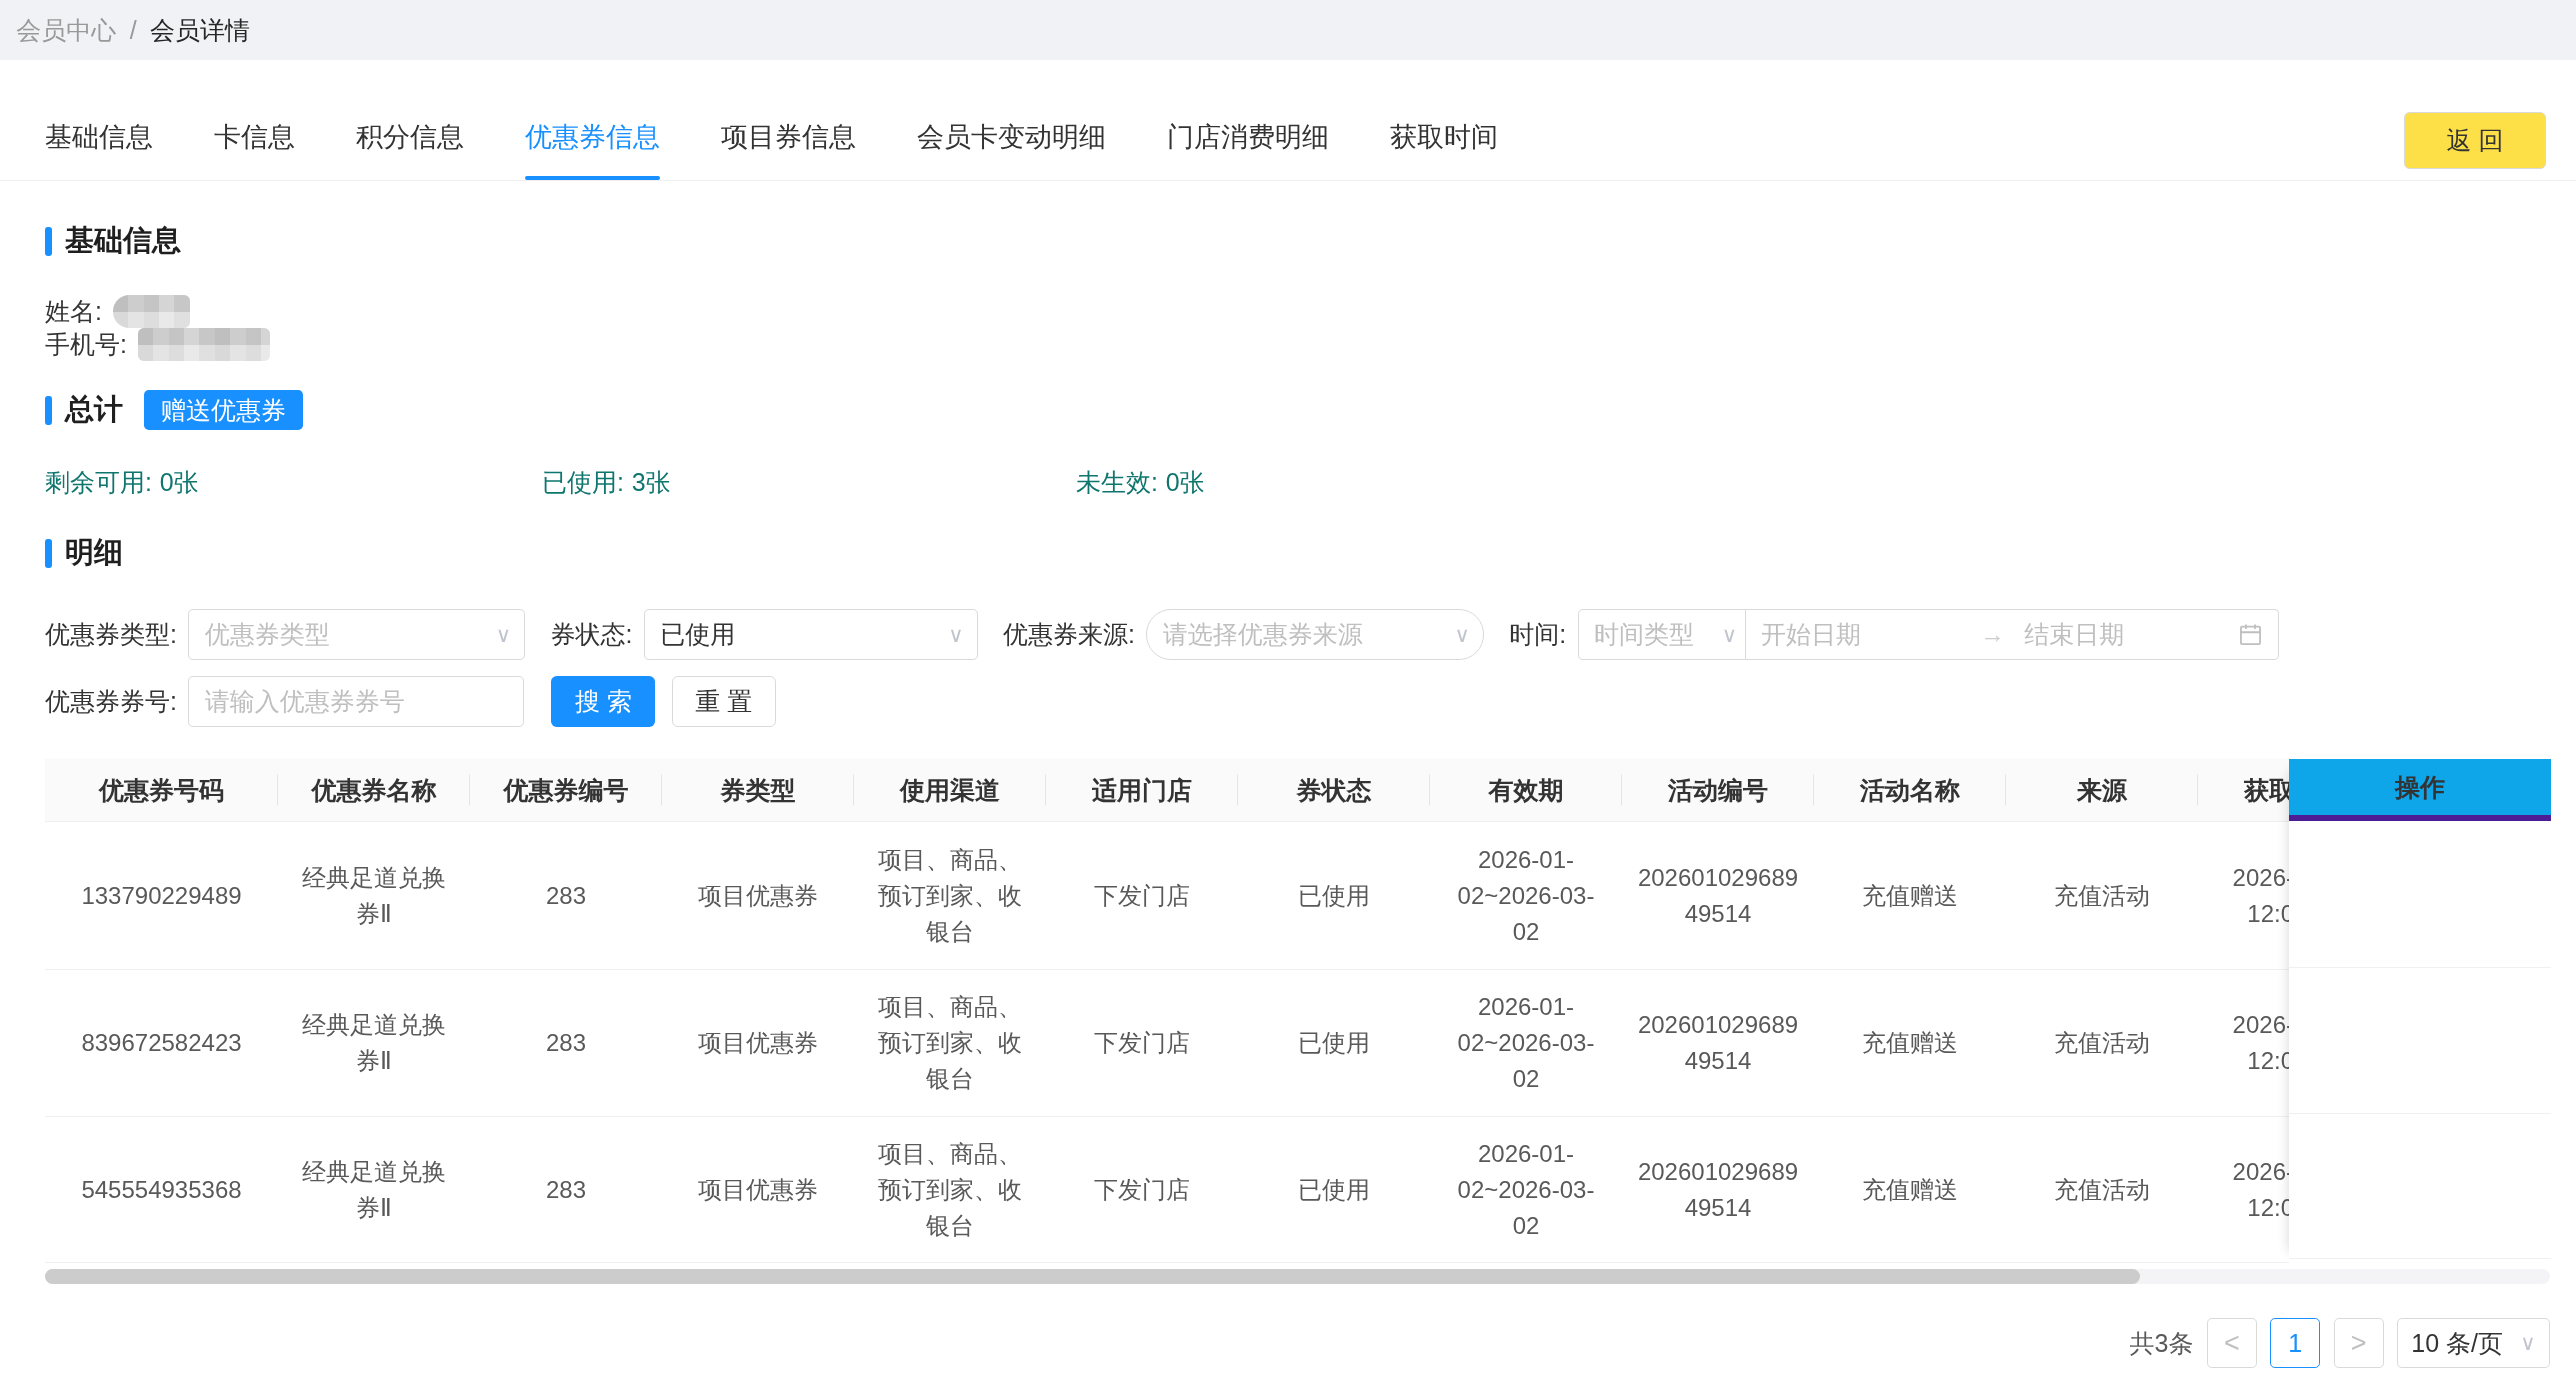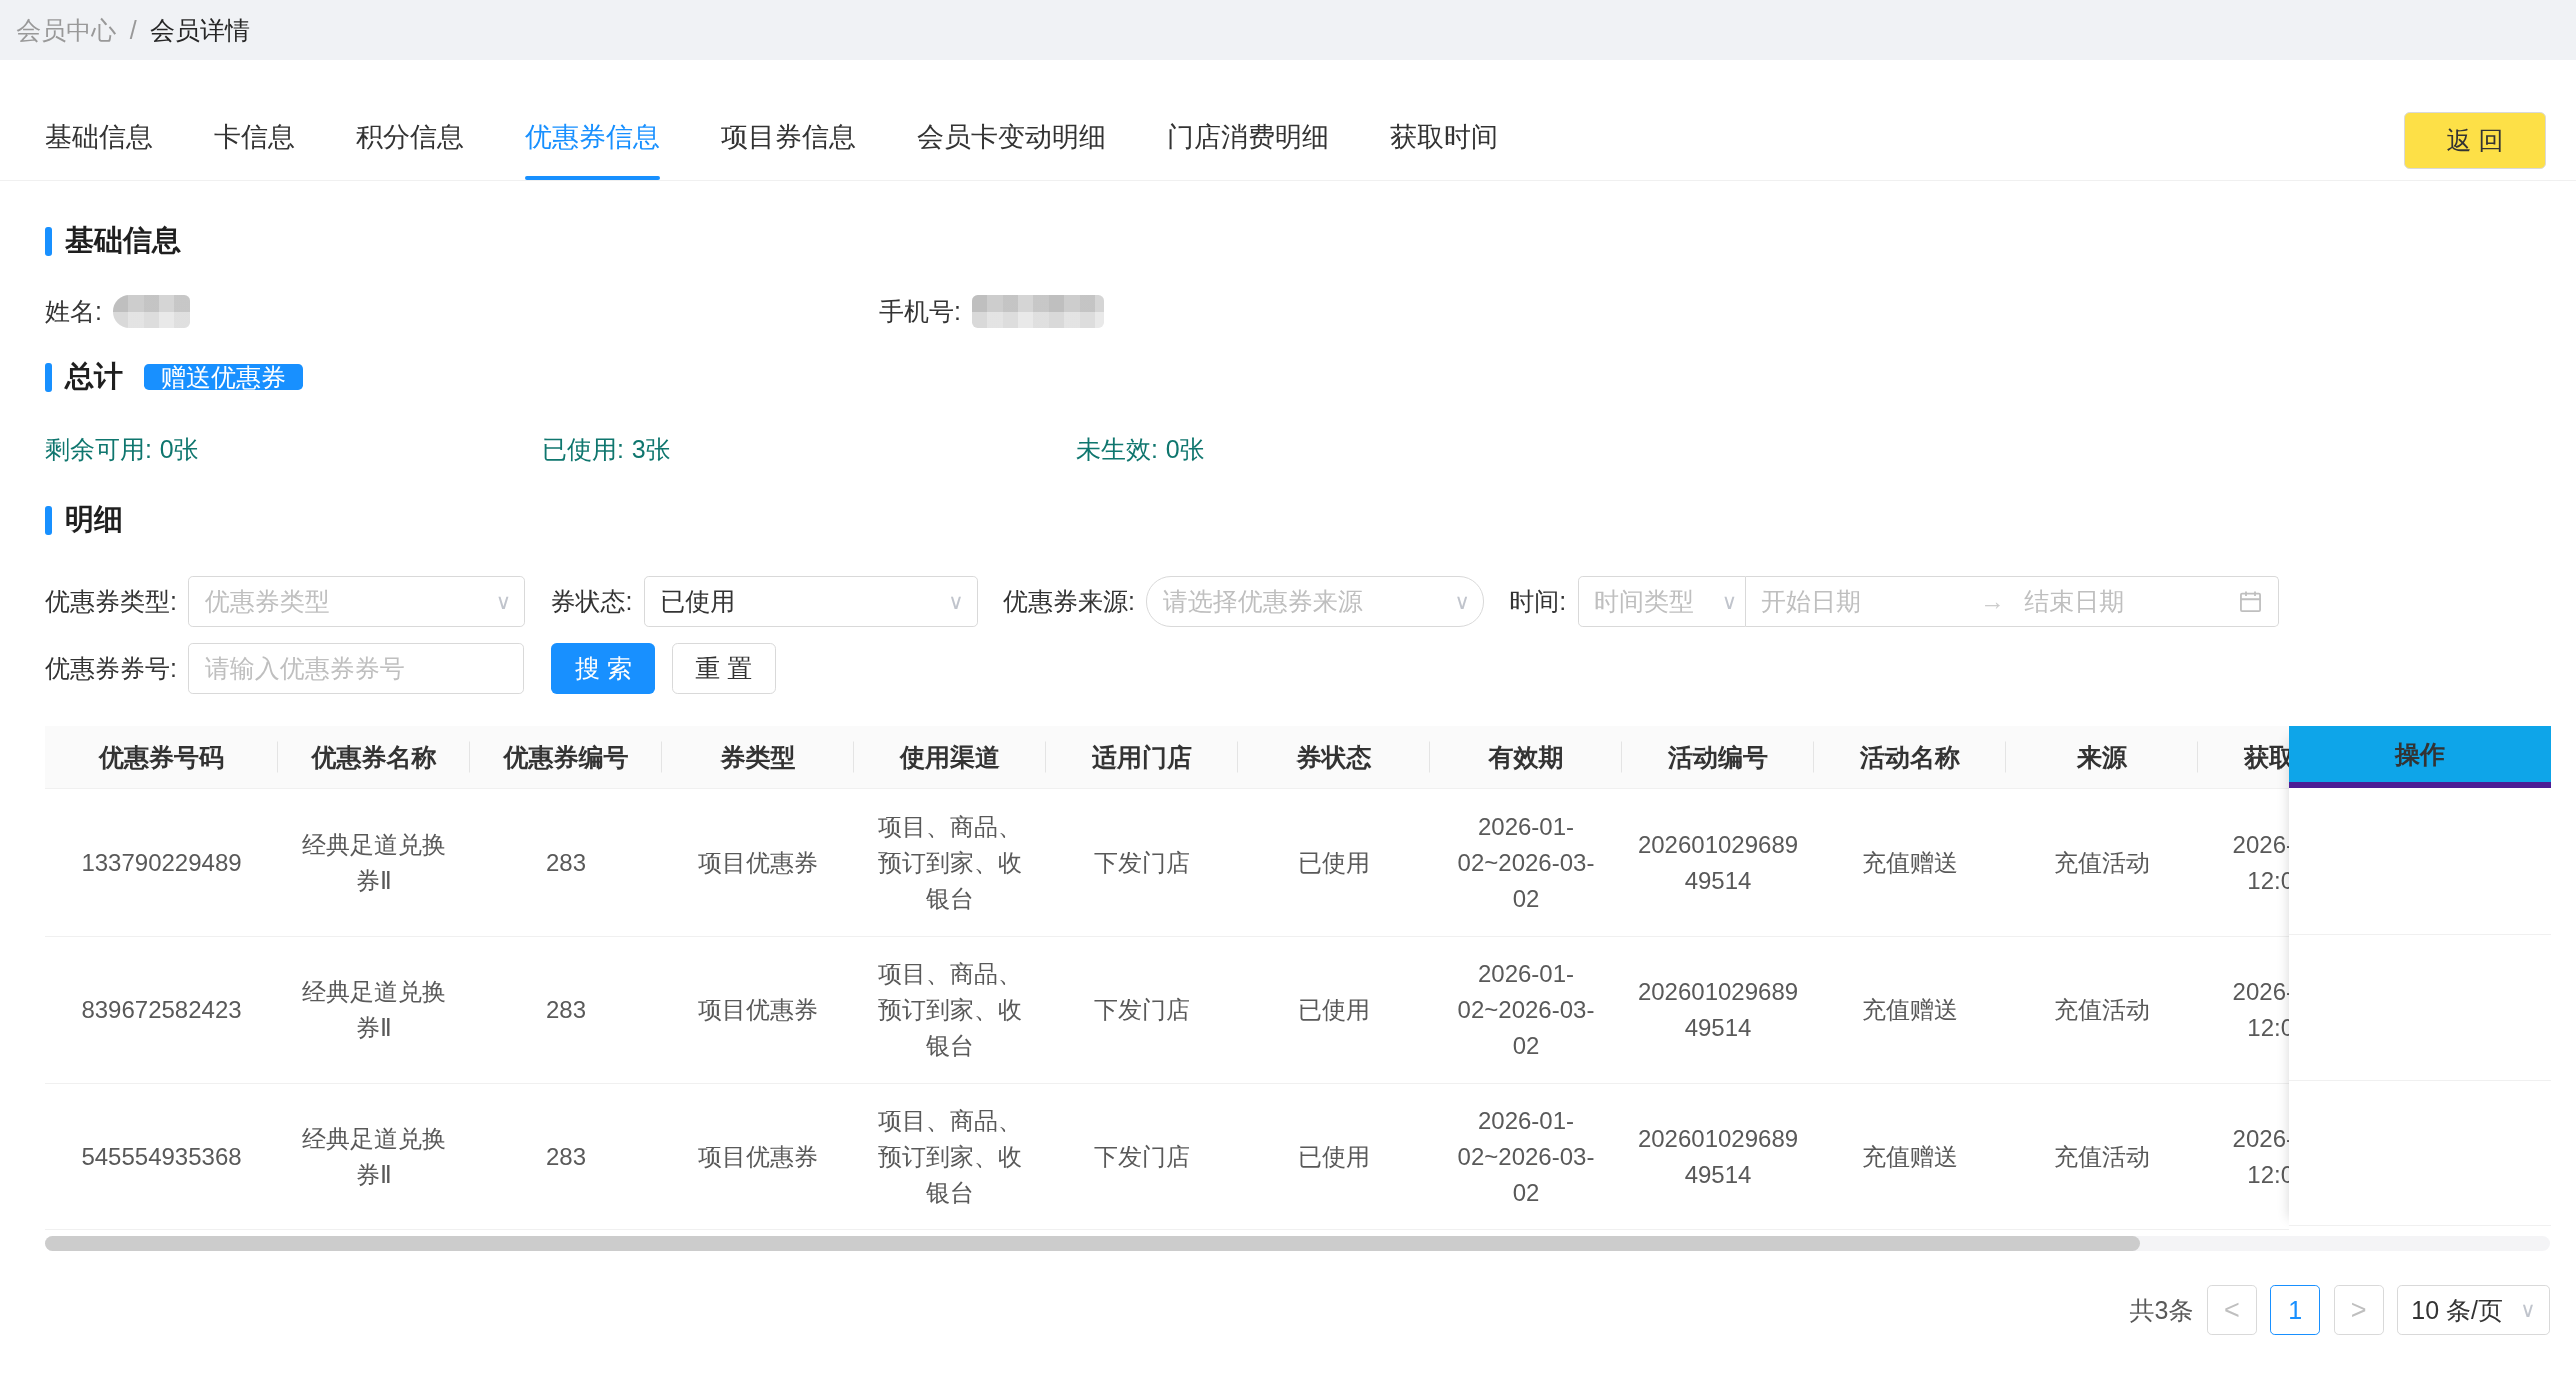--- a/index.html
+++ b/index.html
@@ -23,34 +23,34 @@
   .ink{position:absolute;left:0;bottom:0;width:100%;height:3.8px;background:#1890ff;border-radius:1.9px;}
   .back-btn{position:absolute;right:30px;top:52px;width:142px;height:57px;background:#fde047;border:1px solid #d9d9d9;border-radius:5.7px;font-size:25px;color:#333;display:flex;align-items:center;justify-content:center;cursor:pointer;box-sizing:border-box;}
 
   
   .section-h{display:flex;align-items:center;margin-left:45px;}
   .accent{width:6.7px;height:29px;background:#1890ff;border-radius:2.9px;margin-right:13.4px;}
   .stitle{font-size:29px;font-weight:600;color:#1f1f1f;}
   .mt42{margin-top:40px;} .mt36{margin-top:34px;}
 
   
-  .fields{display:flex;margin-left:45px;margin-top:34px;font-size:25px;color:#333;align-items:flex-start;}
+  .fields{display:flex;margin-left:45px;margin-top:34px;font-size:25px;color:#333;align-items:flex-start;flex-direction:column;}
   .field-name{width:834px;display:flex;align-items:center;}
   .field-phone{display:flex;align-items:center;}
   .flabel{margin-right:11.5px;}
   .pixel-blob{height:33px;border-radius:16.3px 5.7px 5.7px 16.3px;
     background-image:
       repeating-linear-gradient(0deg, rgba(255,255,255,.3) 0 16.3px, rgba(0,0,0,.05) 16.3px 33px),
       repeating-linear-gradient(90deg,#c9c9c9 0 15.3px,#d8d8d8 15.3px 31px,#cfcfcf 31px 46px,#e0e0e0 46px 61px,#d2d2d2 61px 77px);}
   .blob-name{width:77px;}
   .blob-phone{width:132px;border-radius:5.7px;}
 
   
   .sum-row{display:flex;align-items:center;margin-left:45px;margin-top:29px;}
-  .gift-btn{margin-left:21px;height:26px;padding:0 17px;background:#1890ff;color:#fff;border:none;border-radius:4.8px;font-size:25px;display:flex;align-items:center;cursor:pointer;}
+  .gift-btn{margin-left:21px;height:40px;padding:0 17px;background:#1890ff;color:#fff;border:none;border-radius:4.8px;font-size:25px;display:flex;align-items:center;cursor:pointer;}
   .stats{display:flex;margin-left:45px;margin-top:36px;font-size:25px;color:#0f766e;}
   .stat-1{width:497px;} .stat-2{width:534px;}
   .sval{margin-left:7.7px;}
 
   
   .filters{display:flex;align-items:center;margin-left:45px;margin-top:36px;font-size:25px;color:#333;}
   .filters2{margin-top:16.3px;}
   .fgap{margin-left:25px;}
   .select,.tinput{height:51px;background:#fff;border:1px solid #d9d9d9;border-radius:4.8px;display:flex;align-items:center;padding:0 13.4px 0 15.3px;box-sizing:border-box;}
   .w352{width:337px;} .w349{width:334px;} .w353{width:338px;border-radius:25px;} .w176{width:168px;padding-right:7.7px;} .w351{width:336px;}

